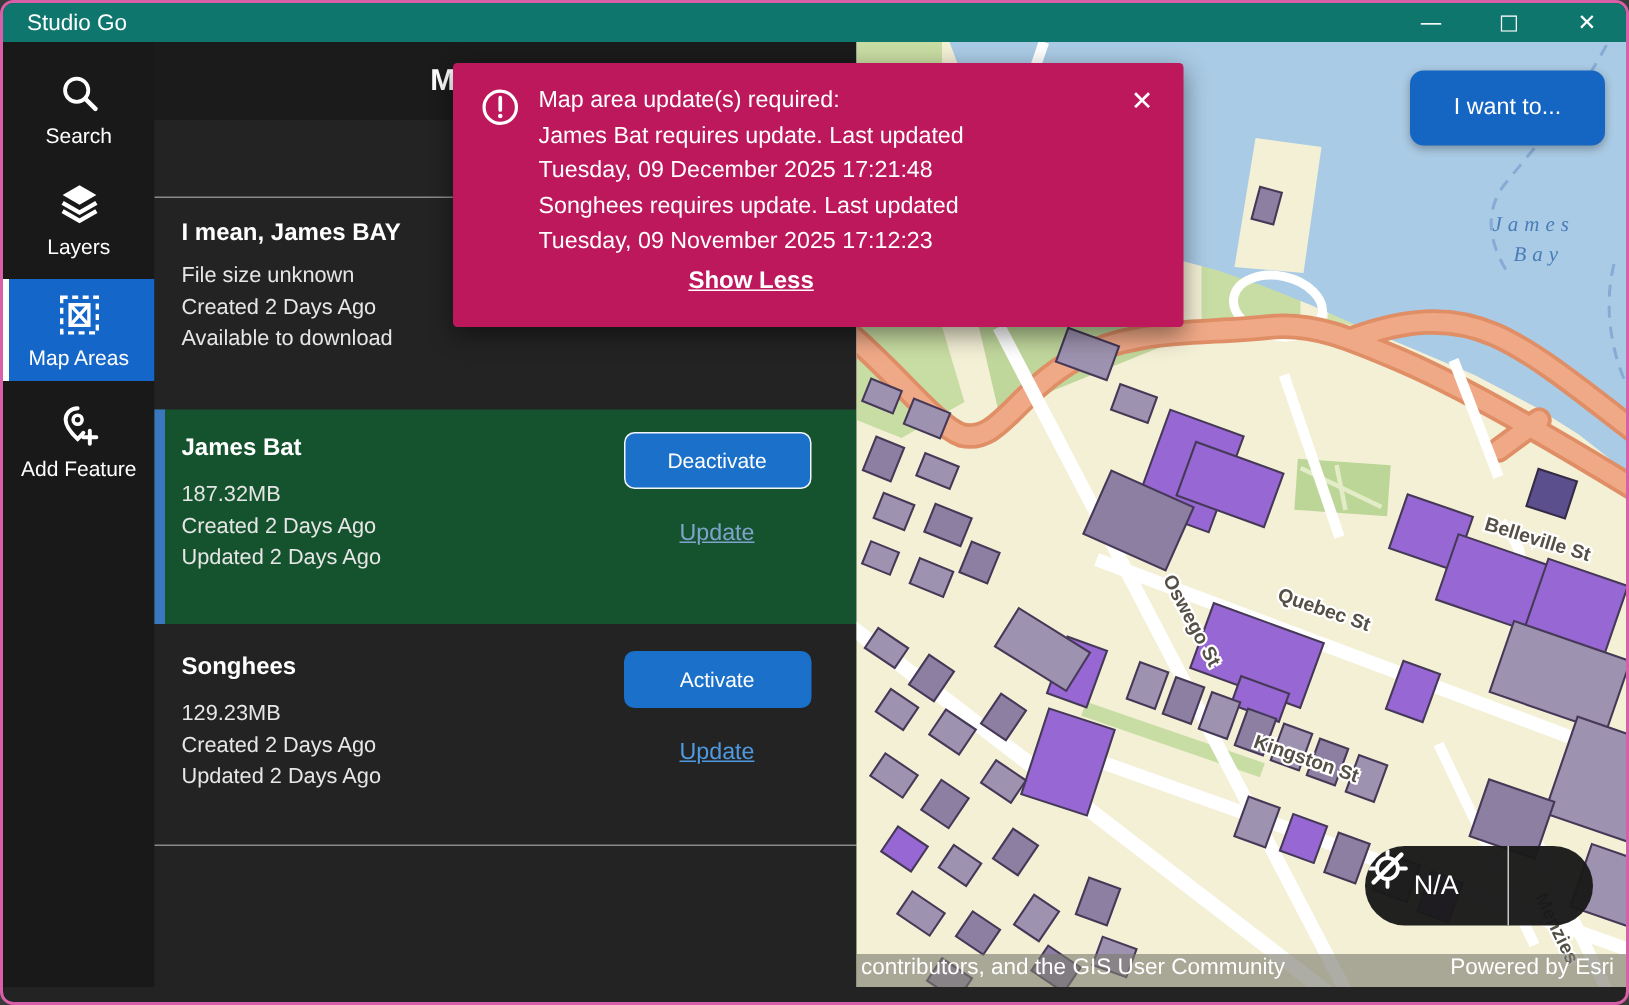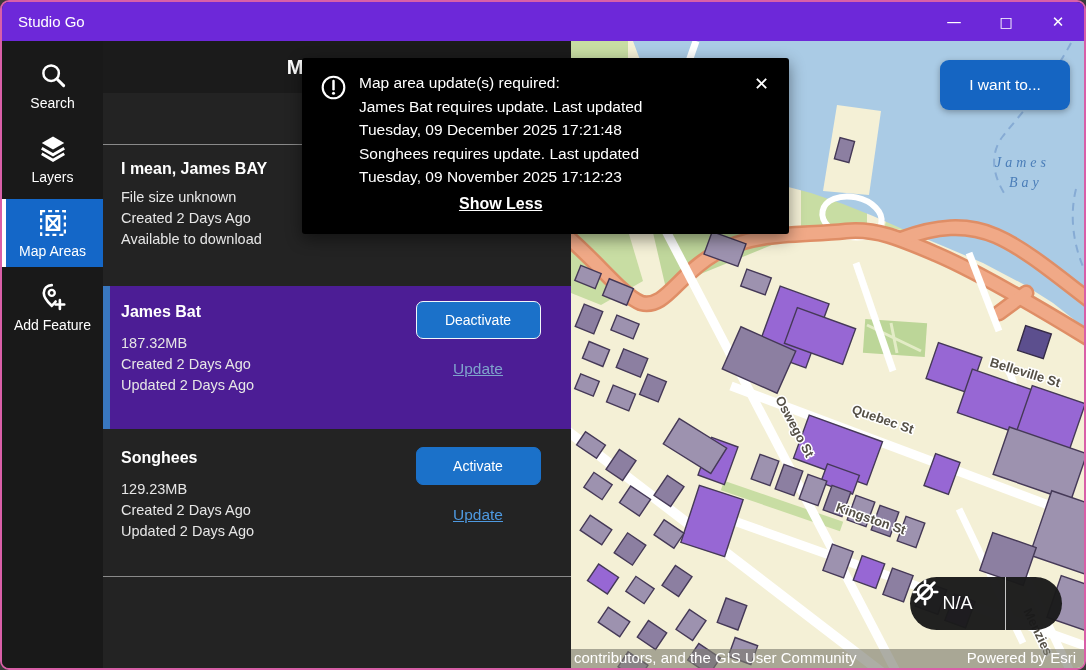--- a/index.html
+++ b/index.html
@@ -4,21 +4,21 @@
 <style>
   * { margin:0; padding:0; box-sizing:border-box; }
   html,body { background:#3a3a3a; font-family:"Liberation Sans", sans-serif; }
   .window{
     position:relative; width:1086px; height:670px;
     border:2px solid #d95fa8; border-radius:9px; overflow:hidden;
     background:#232323;
   }
   
   .titlebar{
-    height:39px; background:#6d28d9; display:flex; align-items:center;
+    height:26px; background:#0f766e; display:flex; align-items:center;
     padding-left:16px; color:#fff;
   }
   .titlebar .title{ font-size:15px; }
   .win-controls{ margin-left:auto; display:flex; height:100%; }
   .win-btn{
     width:52px; height:100%; background:transparent; border:none; color:#fff;
     font-size:15px; display:flex; align-items:center; justify-content:center; cursor:default;
     font-family:"DejaVu Sans", sans-serif;
   }
   .win-btn.max{ font-size:14px; }
@@ -45,21 +45,21 @@
   .panel-header .ptitle{ font-size:20px; font-weight:bold; color:#fff; }
   .panel-divider{ border:none; border-top:1px solid #8a8a8a; height:0; }
   .divider-top{ margin-top:51px; }
   .avail-item{ padding:15px 18px 14px 18px; height:138px; }
   .item-title{ font-size:16px; font-weight:bold; color:#fff; margin-bottom:9px; }
   .item-line{ font-size:14.5px; line-height:21px; color:#e6e6e6; }
   .area-item{
     position:relative; height:143px; padding:15px 14px 12px 18px;
     display:flex; margin-top:3px;
   }
-  .area-item.selected{ background:#4c1d95;gap:36px; }
+  .area-item.selected{ background:#14532d;gap:36px; }
   .area-item.selected::before{
     content:""; position:absolute; left:0; top:0; bottom:0; width:7px; background:#3977bf;
   }
   .area-left{ flex:1; padding-top:2px; }
   .area-left .meta{ margin-top:12px; }
   .area-right{ width:158px; display:flex; flex-direction:column; align-items:center; flex:none; }
   .act-btn{
     width:125px; height:38px; background:#1b71c9; color:#fff; font-size:14px;
     border-radius:7px; border:1px solid #1b71c9; cursor:pointer;
     font-family:Liberation Sans, sans-serif;
@@ -89,22 +89,22 @@
   .status-pill .seg-div{ width:1px; background:rgba(255,255,255,.75); }
   .status-pill .seg-icon{ width:56px; display:flex; align-items:center; justify-content:center; cursor:pointer; }
   .attribution{
     position:absolute; left:0; right:0; bottom:0; height:22px;
     background:rgba(122,122,110,.62); color:#fff; font-size:15px;
     display:flex; justify-content:space-between;
     padding:0 8px 0 3px; white-space:nowrap; overflow:hidden;
   }
   
   .toast{
-    position:absolute; left:300px; top:56px; width:487px; height:176px;
-    background:#000000; border-radius:3px; box-shadow:0 5px 16px rgba(0,0,0,.45);
+    position:absolute; left:300px; top:40px; width:487px; height:176px;
+    background:#be185d; border-radius:3px; box-shadow:0 5px 16px rgba(0,0,0,.45);
     color:#fff; z-index:50; padding:13px 16px 10px 16px;
   }
   .toast-row{ display:flex; }
   .toast-icon{ flex:none; margin:3px 12px 0 2px; }
   .toast-lines{ font-size:15.5px; line-height:23.5px; }
   .toast-close{
     position:absolute; right:20px; top:15px; background:none; border:none; color:#fff;
     font-size:18px; cursor:pointer; font-family:"DejaVu Sans", sans-serif;
   }
   .toast-link-row{ text-align:center; margin-top:3px; }

